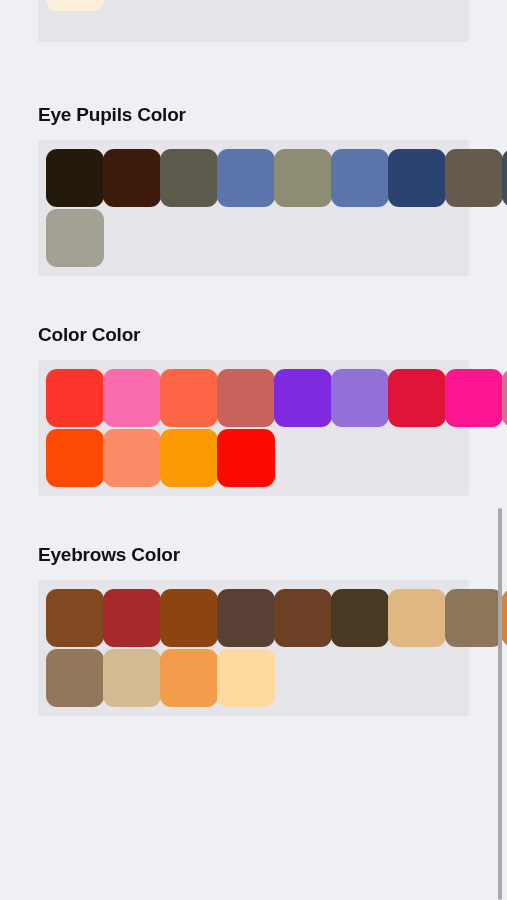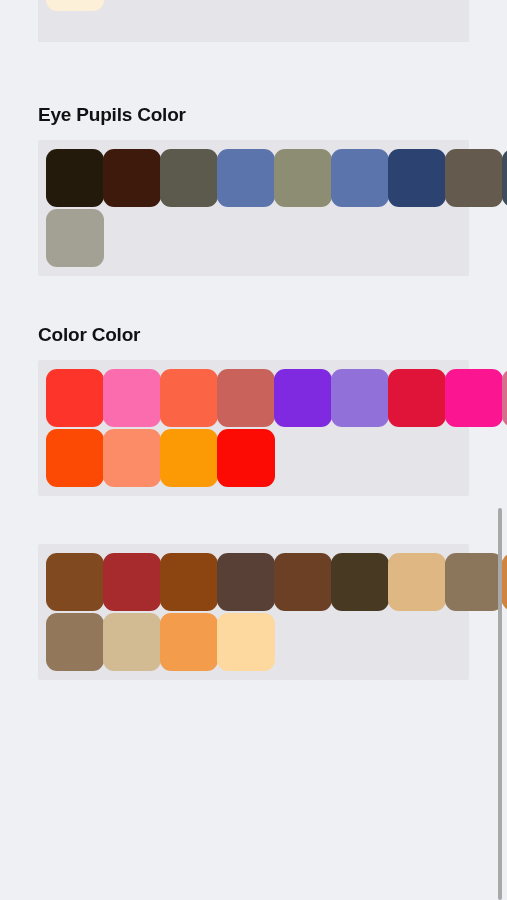--- a/index.html
+++ b/index.html
@@ -157,20 +157,21 @@
           <div class="swatch" style="background: rgb(252, 139, 103);"></div>
           <div class="swatch" style="background: rgb(252, 154, 5);"></div>
           <div class="swatch" style="background: rgb(252, 11, 5);"></div>
         </div>
     </div>
   </div>
 
   <div class="gap-md"></div>
 
   <div class="section">
+    <div class="section-title">Eyebrows Color</div>
     <div class="swatch-panel">
       <div class="swatch-row">
           <div class="swatch" style="background: rgb(129, 73, 31);"></div>
           <div class="swatch" style="background: rgb(167, 42, 44);"></div>
           <div class="swatch" style="background: rgb(140, 68, 16);"></div>
           <div class="swatch" style="background: rgb(88, 64, 54);"></div>
           <div class="swatch" style="background: rgb(107, 64, 36);"></div>
           <div class="swatch" style="background: rgb(72, 58, 34);"></div>
           <div class="swatch" style="background: rgb(222, 183, 130);"></div>
           <div class="swatch" style="background: rgb(139, 117, 91);"></div>

